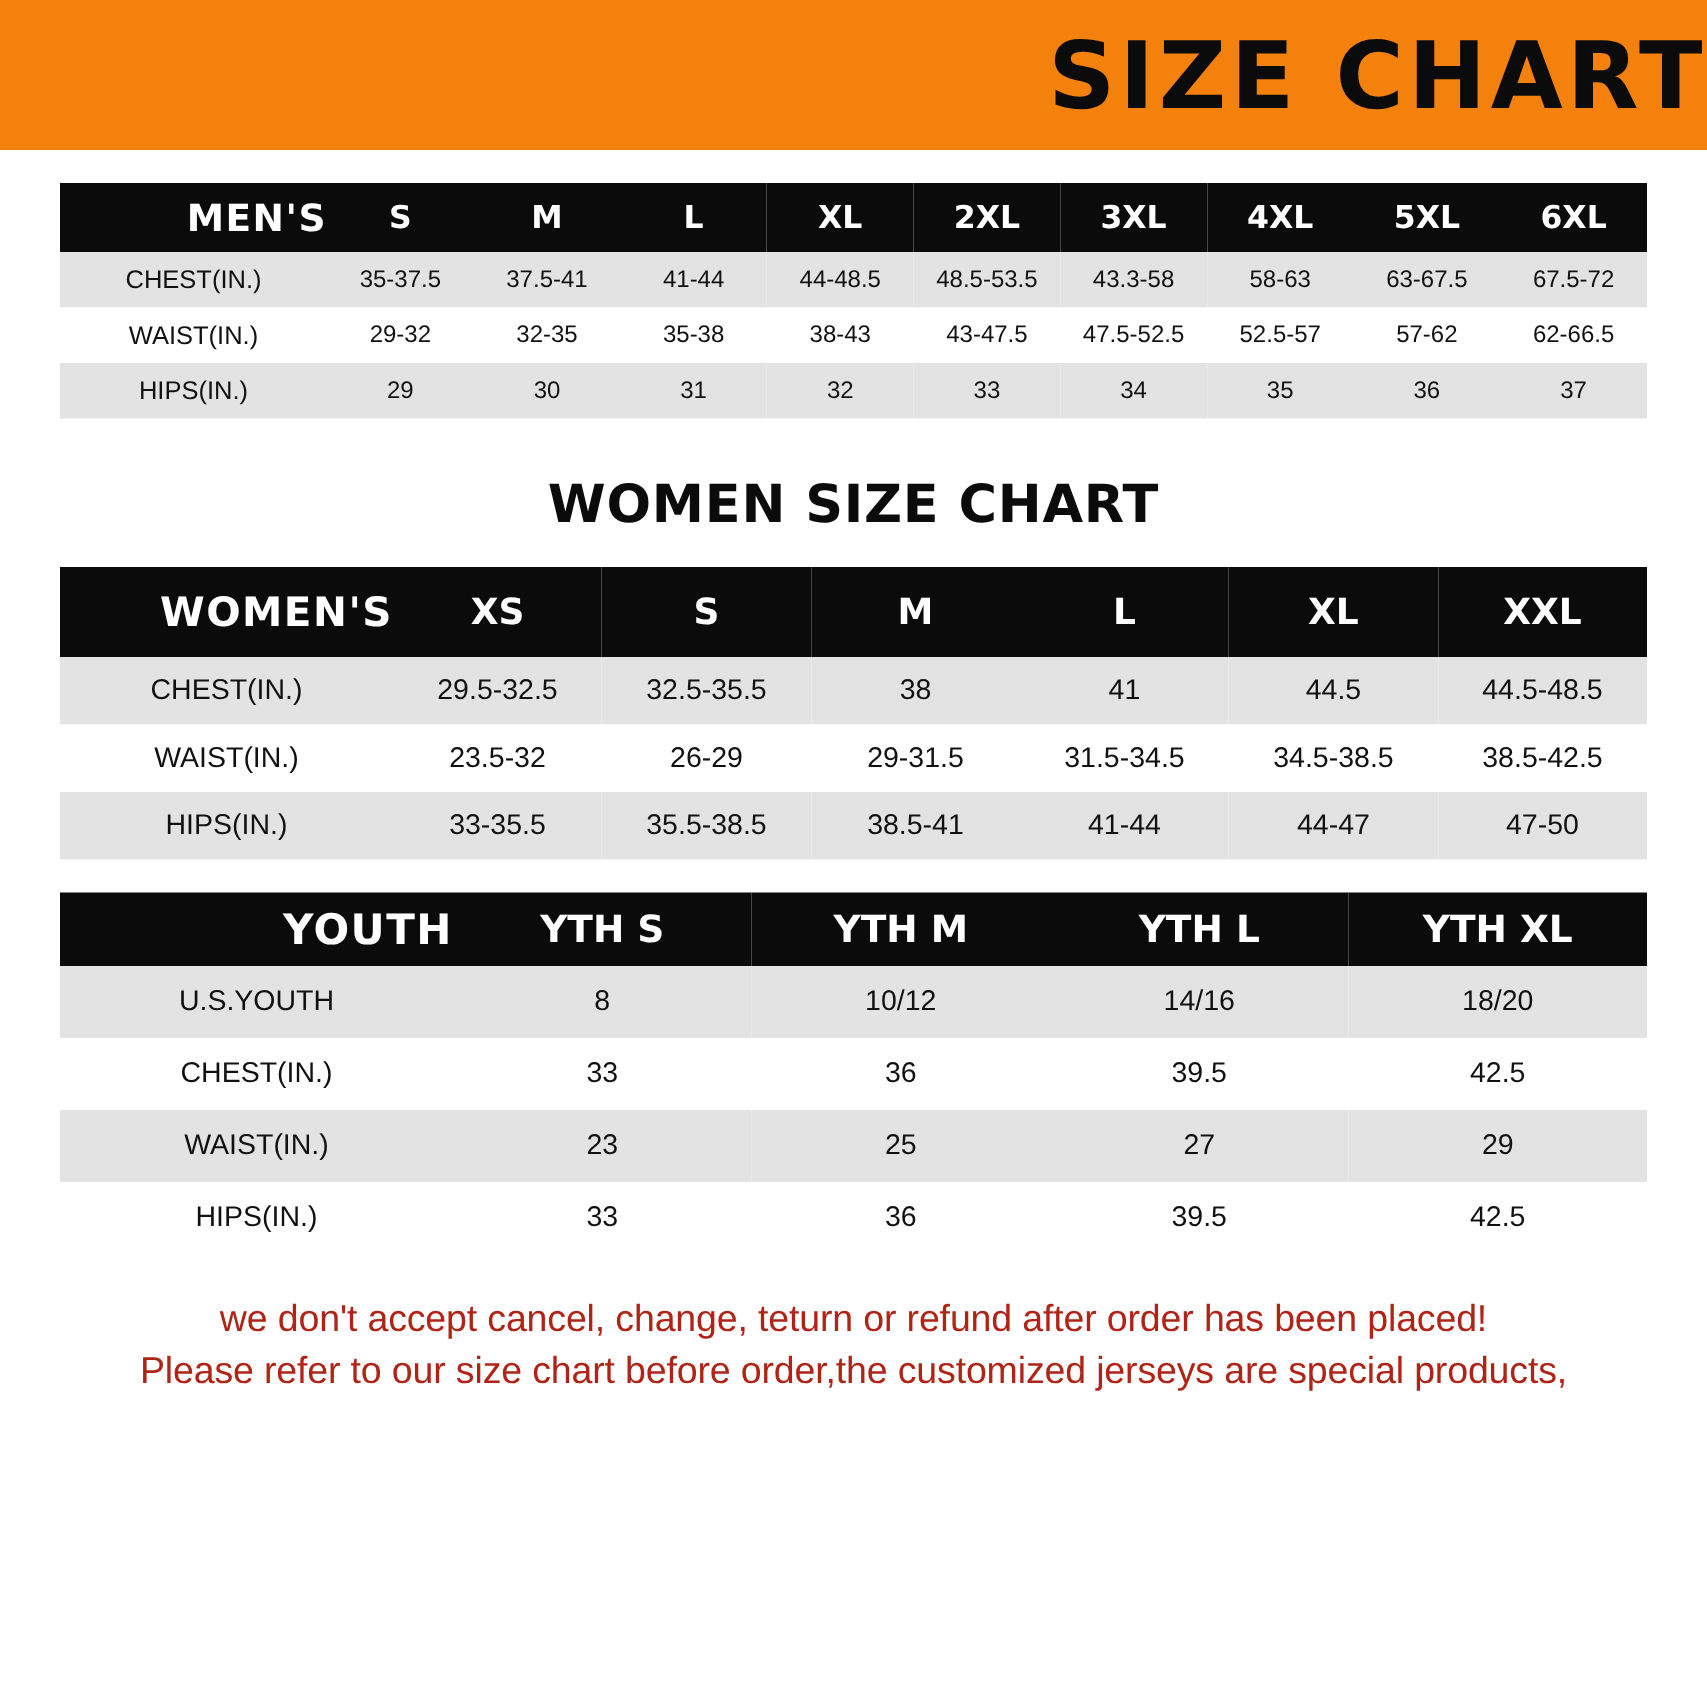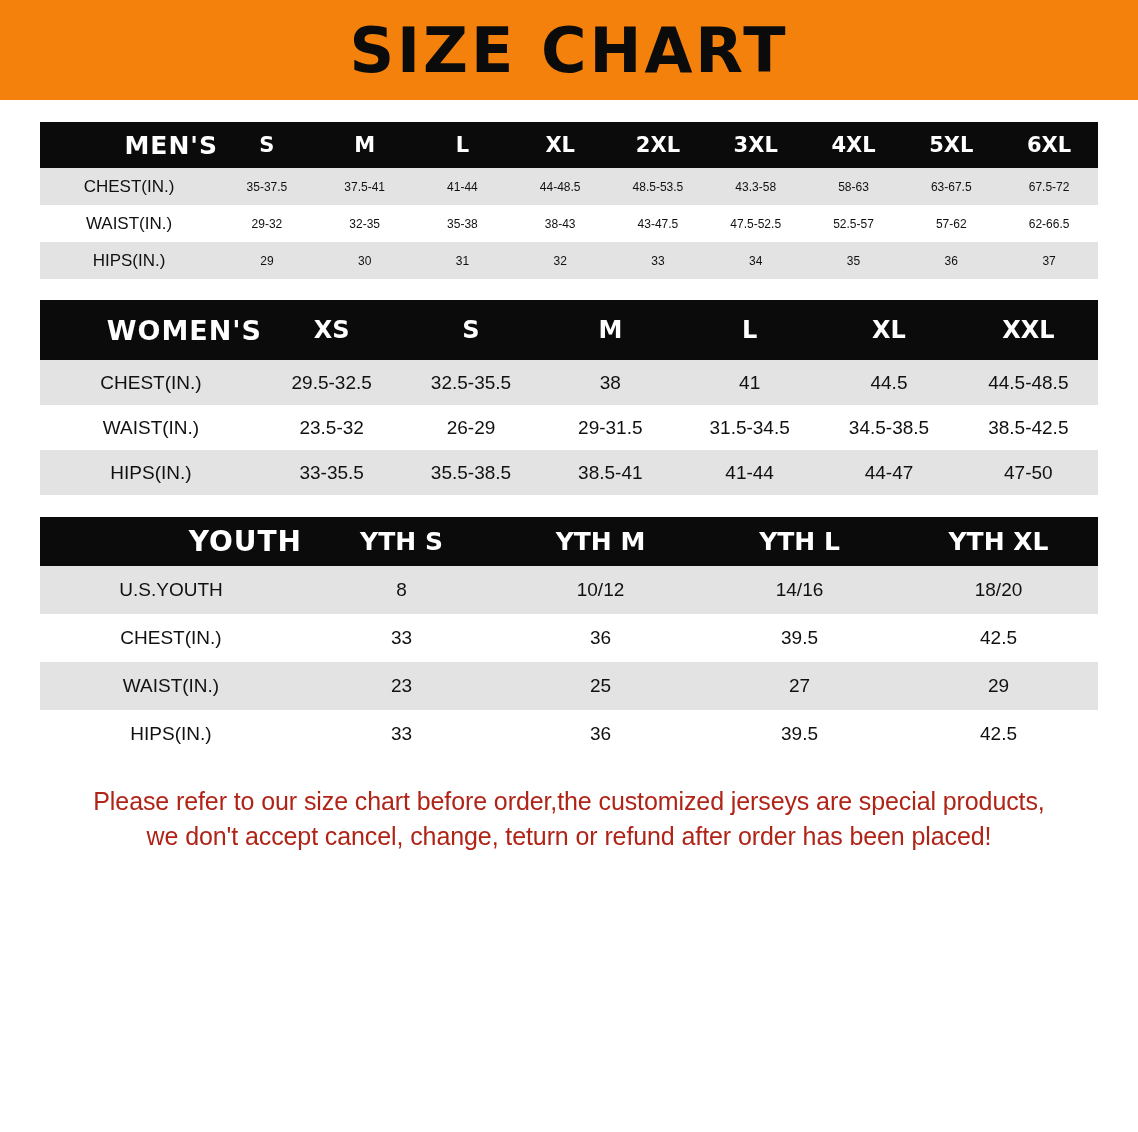--- a/index.html
+++ b/index.html
@@ -20,21 +20,21 @@
     height: 1132px;
     background: #ffffff;
   }
 
   
   .banner {
     height: 100px;
     background: #F4810B;
     display: flex;
     align-items: center;
-    justify-content: center;
+    justify-content: flex-end;
   }
   .banner-title {
     font-family: "DejaVu Sans", sans-serif;
     font-weight: bold;
     font-size: 62px;
     letter-spacing: 3px;
     color: #0b0b0b;
     line-height: 1;
     margin-top: 2px;
   }
@@ -85,21 +85,21 @@
   }
   tbody td.rowlabel {
     text-align: center;
   }
   .row-alt-0 td { background: #e3e3e3; }
   .row-alt-1 td { background: #ffffff; }
 
   
   .men thead th { height: 46px; font-size: 21px; }
   .men thead th.rowlabel { font-size: 25px; }
-  .men tbody td { height: 35px; font-size: 12px; }
+  .men tbody td { height: 35px; font-size: 16px; }
   .men tbody td.rowlabel { font-size: 17px; }
   .men col.c0 { width: 178px; }
 
   
   .women thead th { height: 60px; font-size: 24px; }
   .women thead th.rowlabel { font-size: 27px; }
   .women tbody td { height: 43px; font-size: 19px; }
   .women col.c0 { width: 222px; }
 
   
@@ -190,20 +190,21 @@
           <td>33</td>
           <td>34</td>
           <td>35</td>
           <td>36</td>
           <td>37</td>
         </tr>
       </tbody>
     </table>
   </div>
 
+  <div class="section-title t-women">WOMEN SIZE CHART</div>
   <div class="tbl-wrap women-wrap">
     <table class="women">
       <colgroup>
           <col class="c0">
           <col>
           <col>
           <col>
           <col>
           <col>
           <col>
@@ -296,17 +297,17 @@
           <td>33</td>
           <td>36</td>
           <td>39.5</td>
           <td>42.5</td>
         </tr>
       </tbody>
     </table>
   </div>
 
   <div class="note">
+    <div>we don't accept cancel, change, teturn or refund after order has been placed!</div>
     <div>Please refer to our size chart before order,the customized jerseys are special products,</div>
-    <div>we don't accept cancel, change, teturn or refund after order has been placed!</div>
   </div>
 
 </div>
 
 </body></html>

